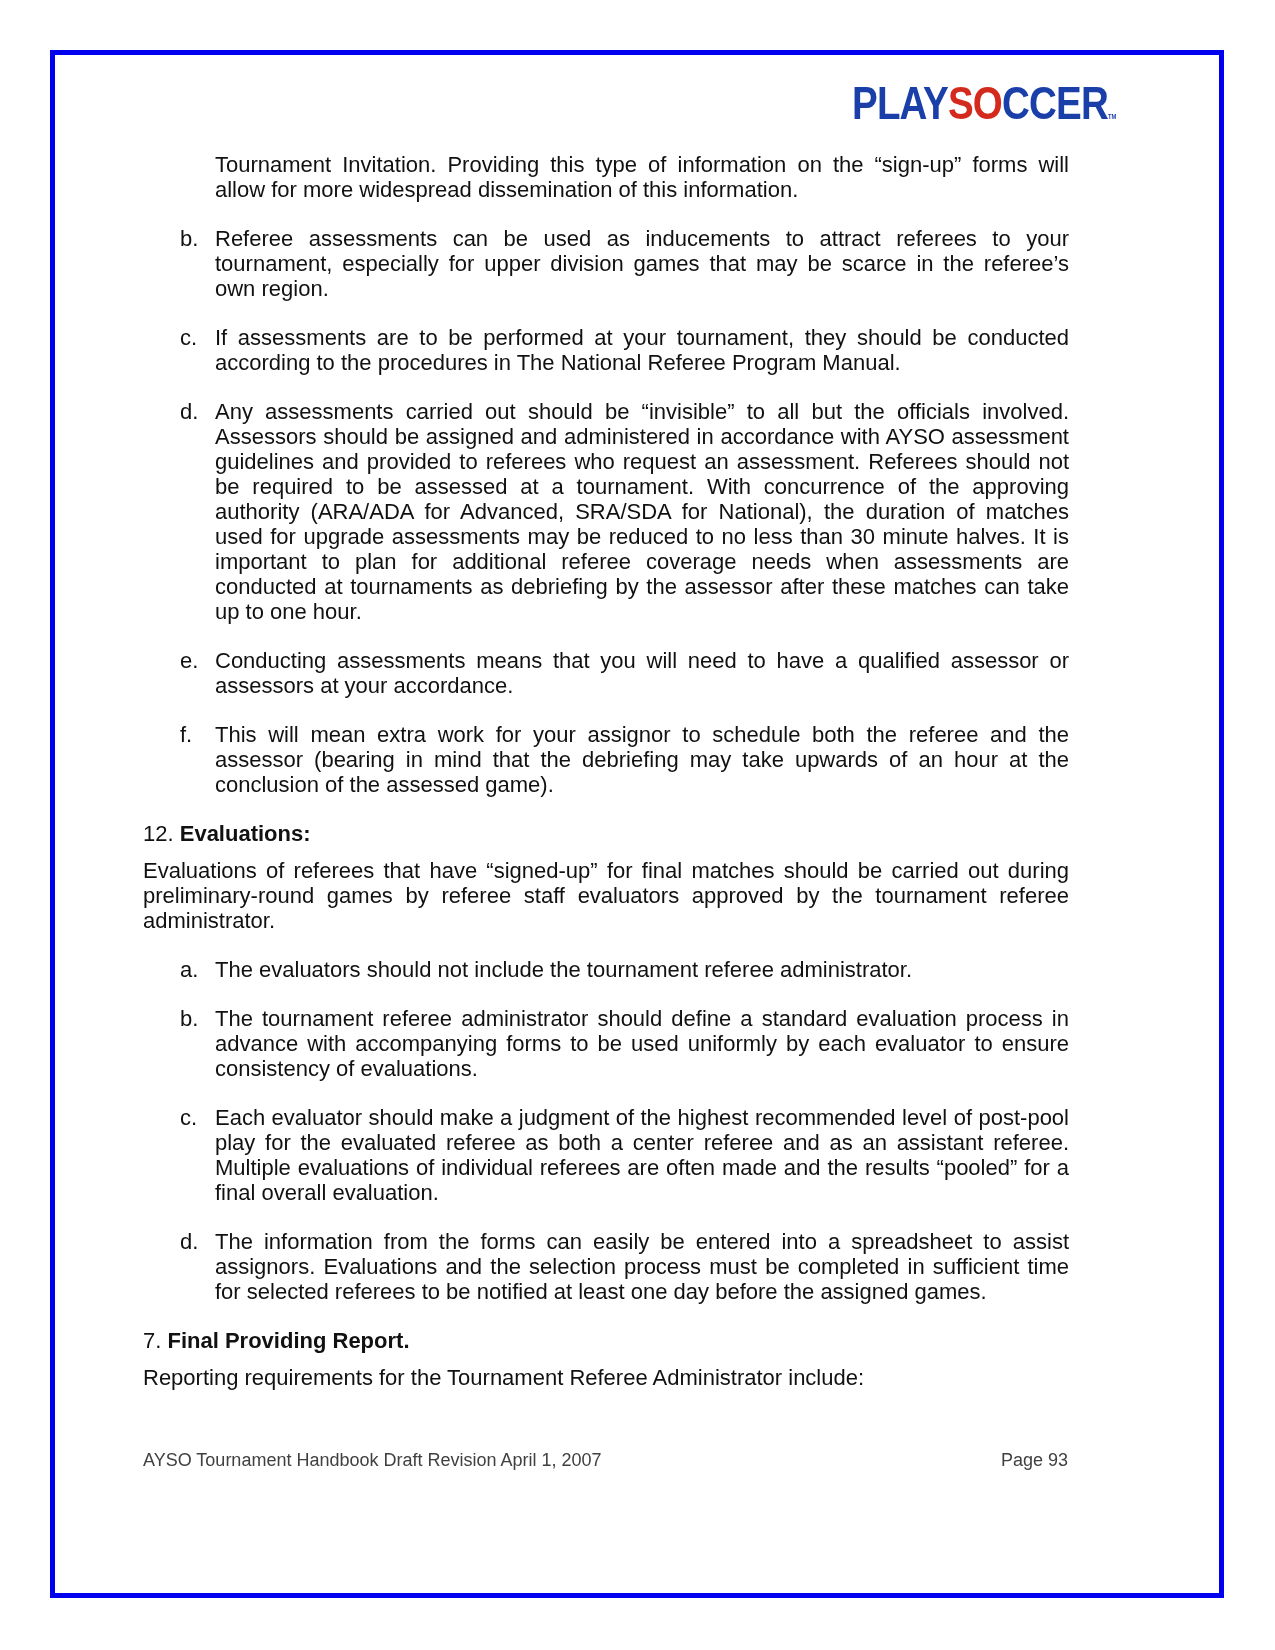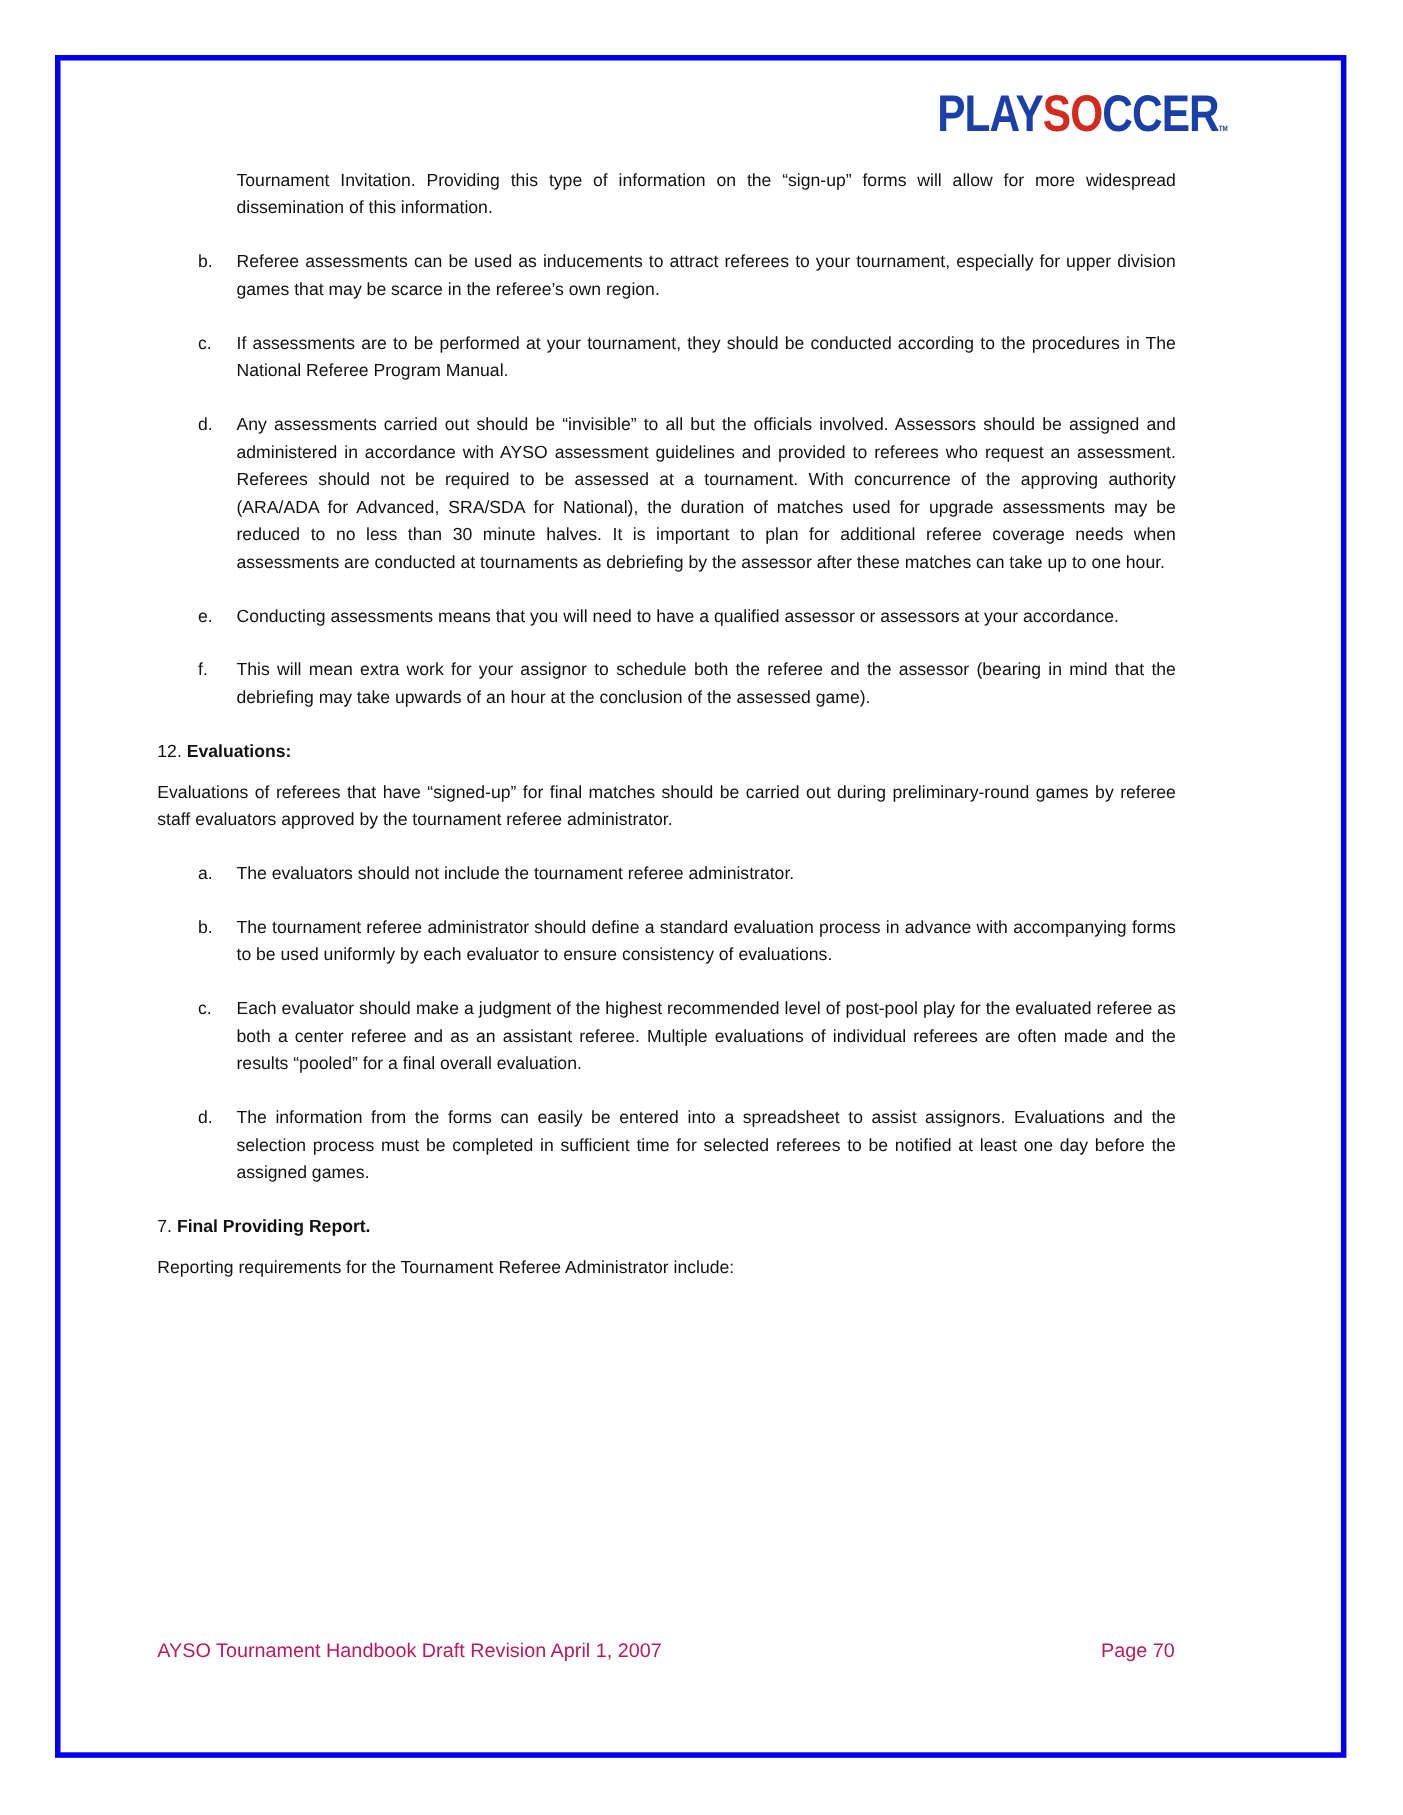--- a/index.html
+++ b/index.html
@@ -16,33 +16,33 @@
     font-weight: bold; font-size: 47px; letter-spacing: -1px;
     transform: scaleX(0.82); transform-origin: left top;
     line-height: 50px;
   }
   .logo .blue { color: #1b3fa8; }
   .logo .red { color: #d42a1e; }
   .logo .tm { font-size: 7px; color: #1b3fa8; vertical-align: baseline; letter-spacing: 0; }
   .content {
     position: absolute; left: 143px; top: 152px; width: 926px;
     font-family: "Liberation Sans", sans-serif;
-    font-size: 16px; line-height: 25px; color: #111111;
+    font-size: 22px; line-height: 25px; color: #111111;
   }
   .item { display: flex; margin-bottom: 24px; }
   .item .letter { width: 72px; padding-left: 37px; box-sizing: border-box; flex-shrink: 0; }
   .item .text { flex: 1; text-align: justify; }
   .cont { padding-left: 72px; text-align: justify; margin-bottom: 24px; }
   .section-head { margin: 0; }
   .section-head b { font-weight: bold; }
   .section-body { text-align: justify; margin-bottom: 24px; margin-top: 12px; }
   .footer {
     position: absolute; left: 143px; top: 1450px; width: 925px;
-    font-family: "Liberation Sans", sans-serif; font-size: 18px; color: #be185d;
-    display: flex; justify-content: space-between; margin-top: 40px;
+    font-family: "Liberation Sans", sans-serif; font-size: 18px; color: #404040;
+    display: flex; justify-content: space-between;
   }
 </style>
 </head>
 <body>
 
 <div class="frame"></div>
 
 <div class="logo">
   <span class="blue">PLAY</span><span class="red">SO</span><span class="blue">CCER</span><span class="tm">TM</span>
 </div>
@@ -96,14 +96,14 @@
 
   <div class="section-head">
     <span>7.</span>
     <b>Final Providing Report.</b>
   </div>
   <div class="section-body">Reporting requirements for the Tournament Referee Administrator include:</div>
 </div>
 
 <div class="footer">
   <span>AYSO Tournament Handbook Draft Revision April 1, 2007</span>
-  <span>Page 70</span>
+  <span>Page 93</span>
 </div>
 
 </body></html>

